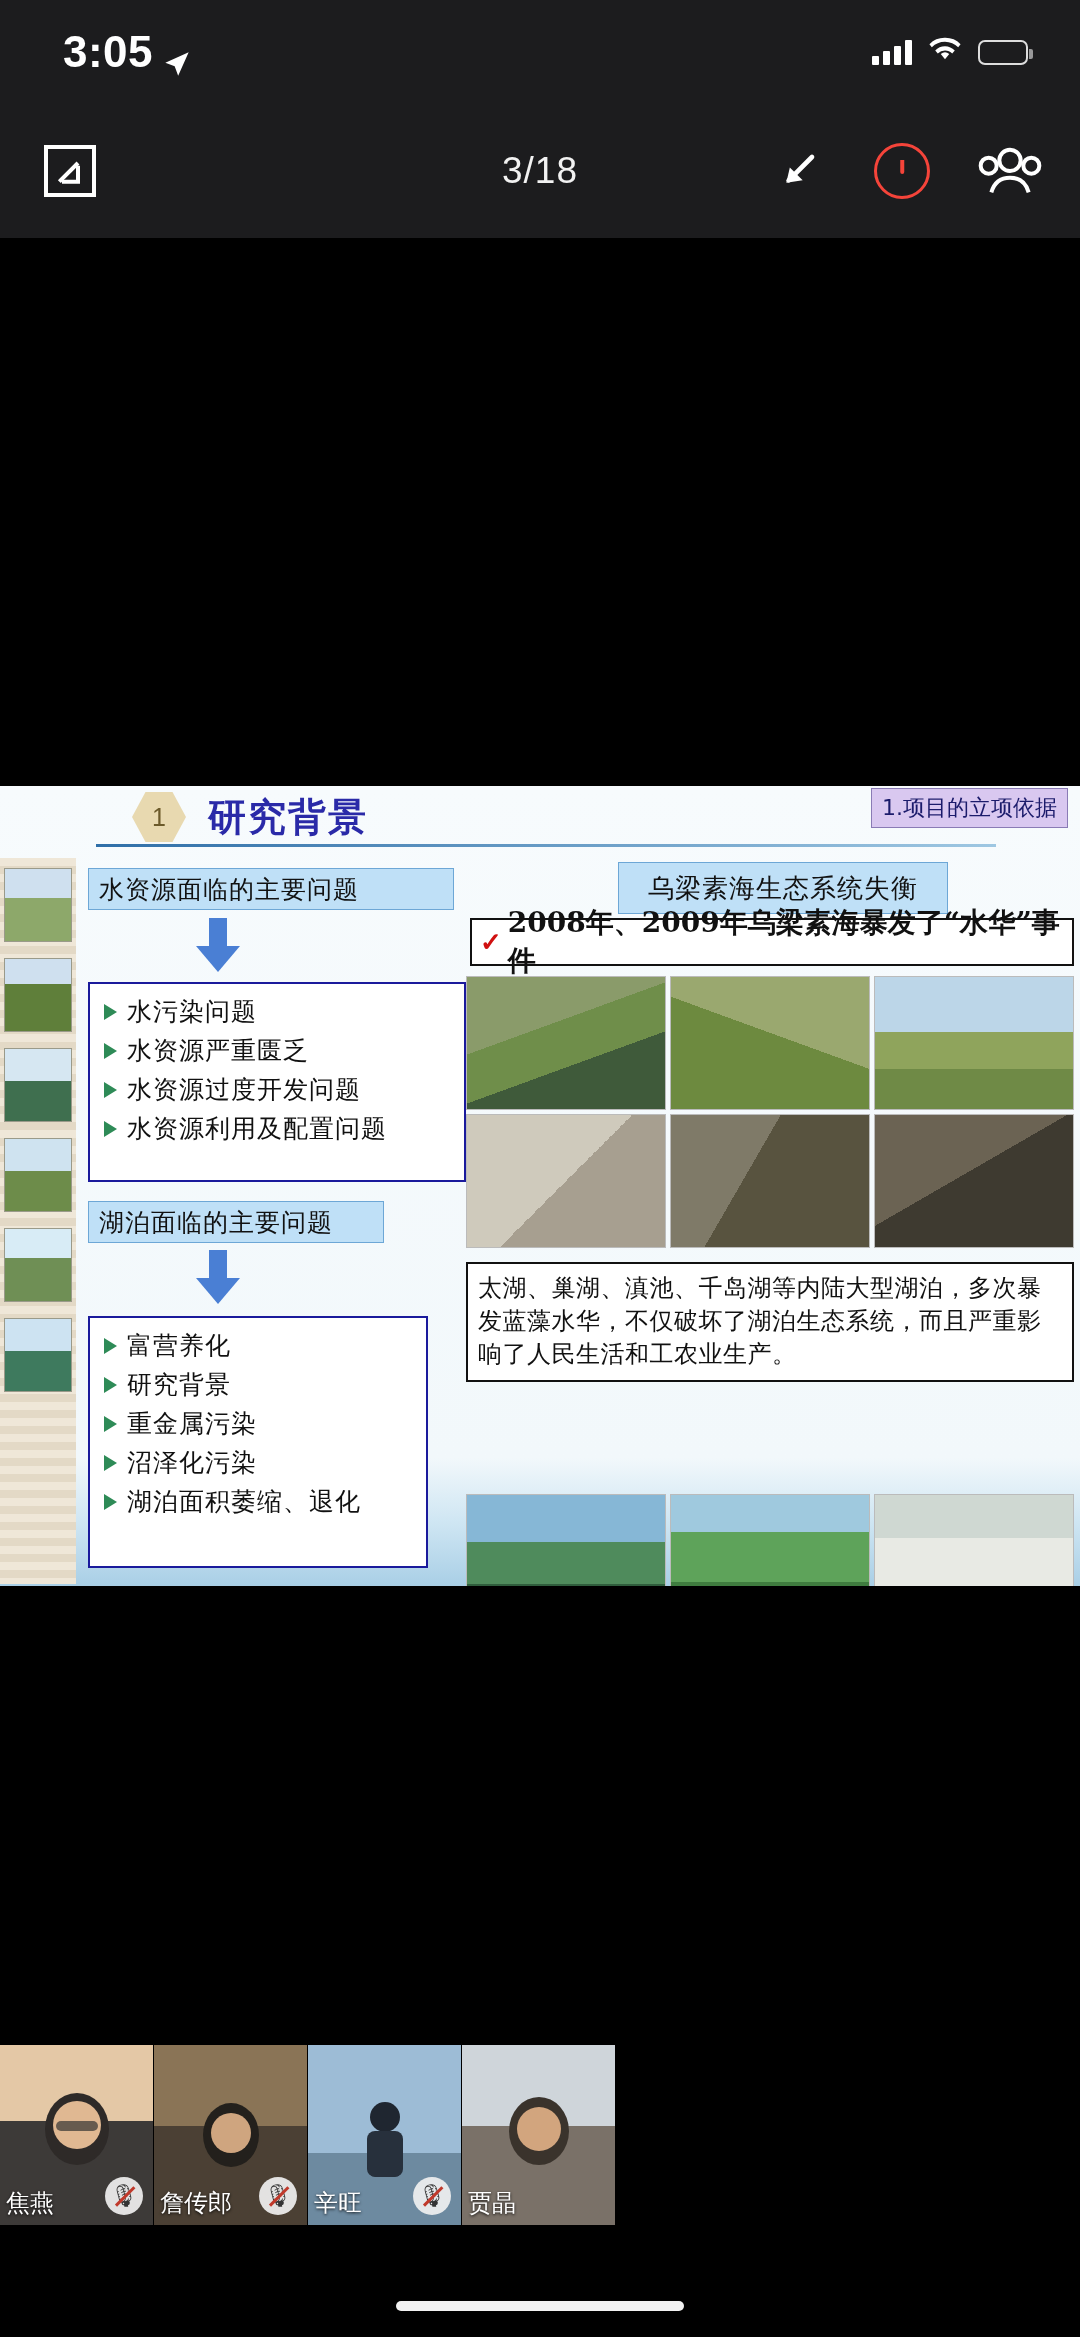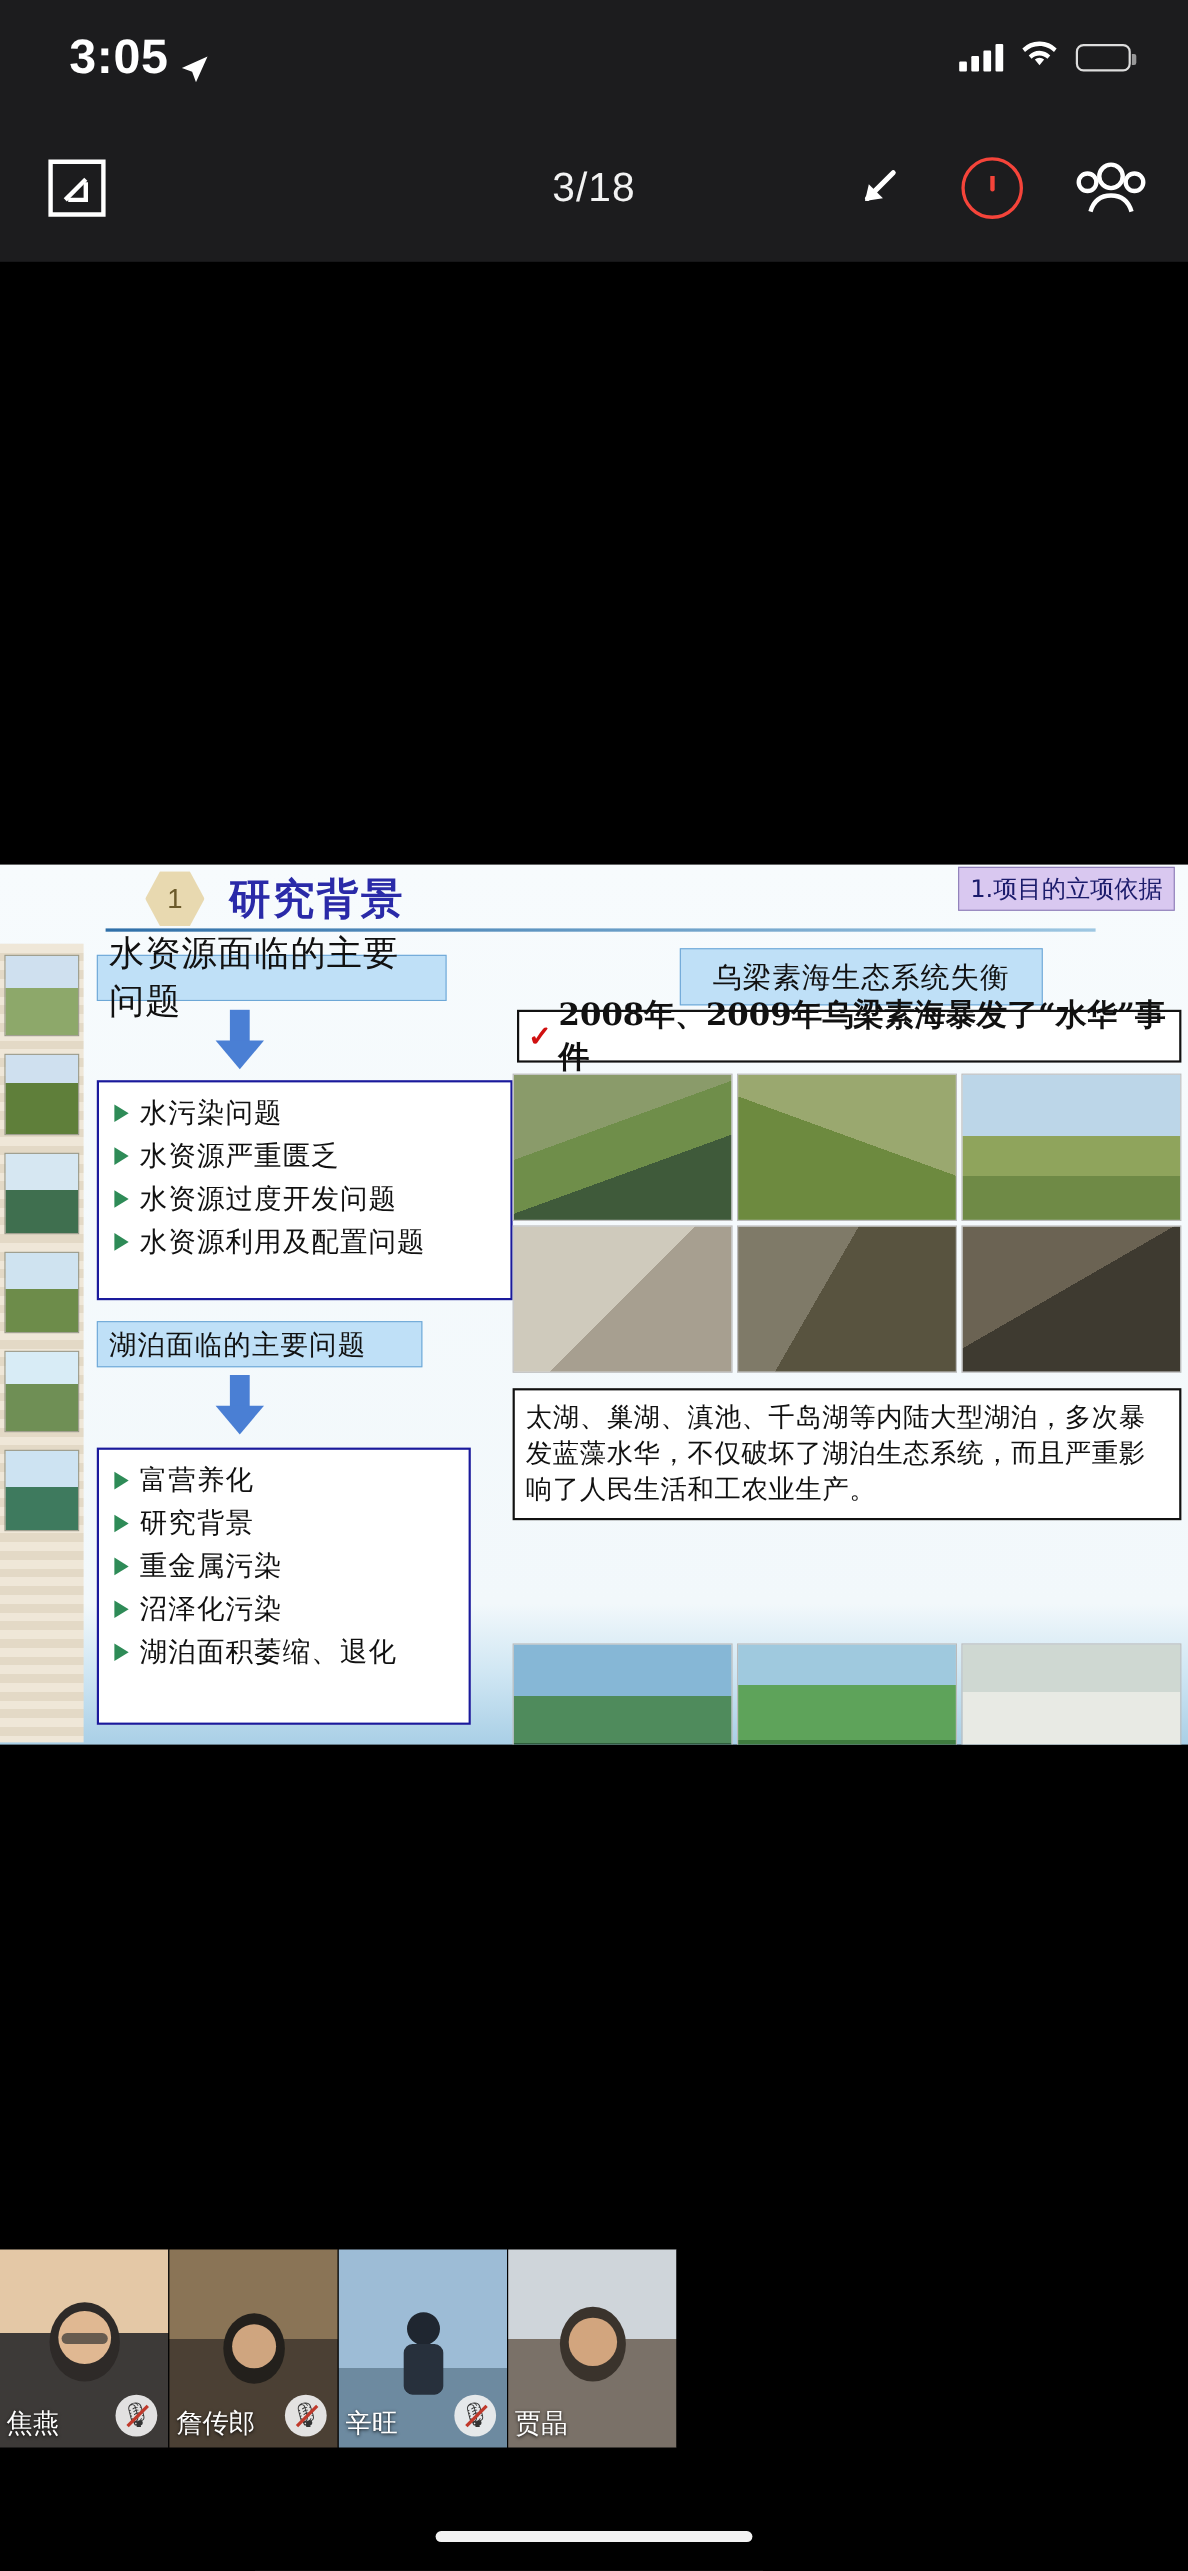--- a/index.html
+++ b/index.html
@@ -124,21 +124,21 @@
   .ft4 { top: 280px; background: linear-gradient(#cfe3f0 0 45%, #6d8c4a 45% 100%); }
   .ft5 { top: 370px; background: linear-gradient(#d8ecf6 0 40%, #6f8f55 40% 100%); }
   .ft6 { top: 460px; background: linear-gradient(#cde3f2 0 45%, #3e7a5e 45% 100%); }
 
   
   .blue-head {
     position: absolute; background: #bfe0f7; border: 1px solid #6da7d6;
     font-family: "DejaVu Sans", sans-serif; color: #111; letter-spacing: 1px;
     display: flex; align-items: center; padding: 0 10px;
   }
-  .bh1 { left: 88px; top: 82px; width: 318px; height: 42px; font-size: 32px; }
+  .bh1 { left: 88px; top: 82px; width: 366px; height: 42px; font-size: 25px; }
   .bh2 { left: 88px; top: 415px; width: 296px; height: 42px; font-size: 25px; }
   .bh3 { left: 618px; top: 76px; width: 330px; height: 52px; font-size: 26px; justify-content:center; }
 
   .down-arrow {
     position: absolute; width: 44px; height: 56px;
   }
   .down-arrow .shaft { position:absolute; left:13px; top:0; width:18px; height:30px; background:#4a7fd4; }
   .down-arrow .head {
     position:absolute; left:0; top:28px; width:0; height:0;
     border-left:22px solid transparent; border-right:22px solid transparent;

